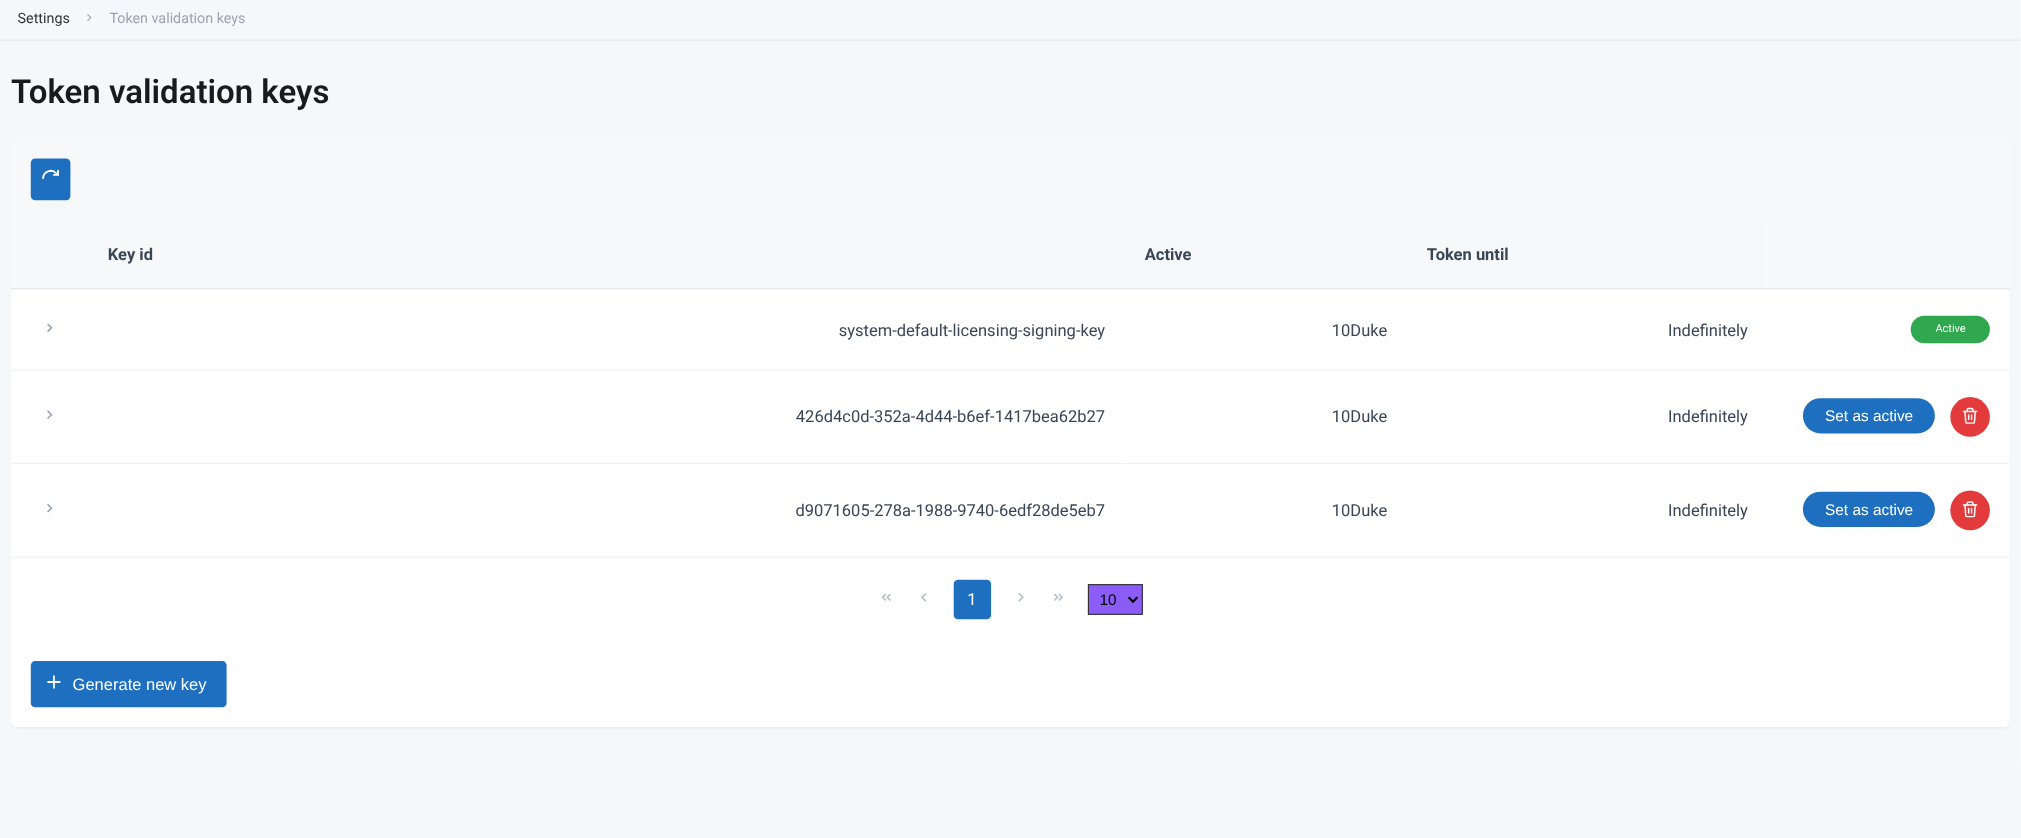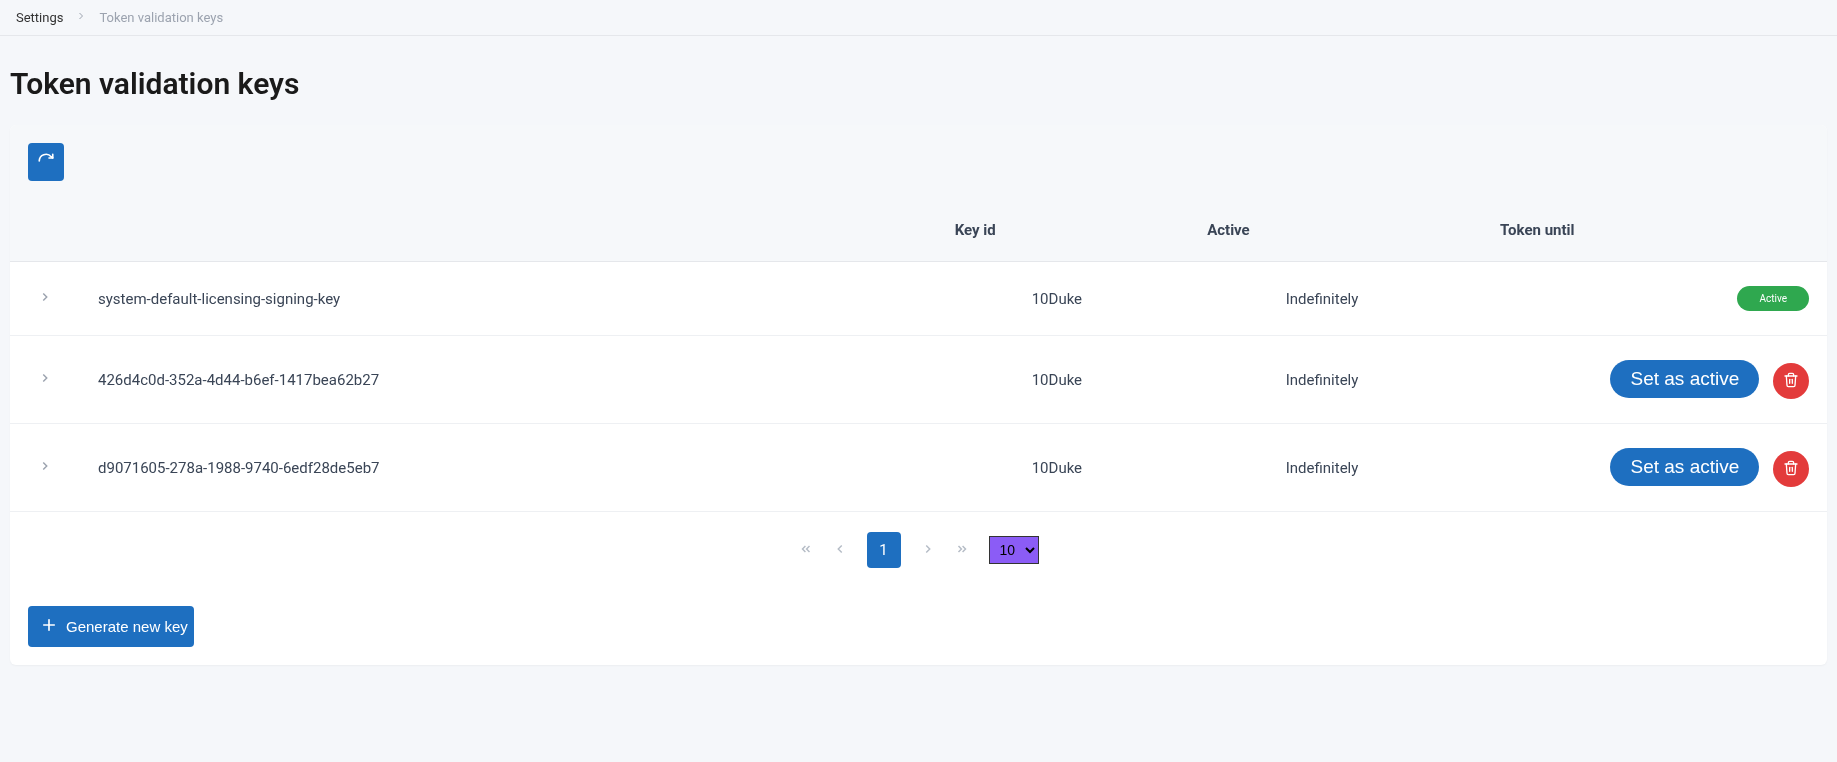--- a/index.html
+++ b/index.html
@@ -60,36 +60,37 @@
     align-items: center;
     justify-content: center;
     cursor: pointer;
   }
   .icon-btn svg { width: 18px; height: 18px; }
   table {
     width: 100%;
     border-collapse: collapse;
   }
   thead th {
-    text-align: right;
+    text-align: left;
     font-size: 15px;
     font-weight: 700;
     color: #3a4556;
     padding: 22px 18px;
     background: #f6f8fa;
     border-bottom: 1px solid #e5e7eb;
   }
   thead th.expand-col { width: 70px; }
   thead th.actions-col { width: 220px; }
   tbody td {
     padding: 24px 18px;
     border-bottom: 1px solid #eef0f3;
     color: #3a4556;
     font-size: 15px;
     vertical-align: middle;
+    text-align: right;
   }
   tbody td.expand-cell {
     text-align: center;
     color: #9ca3af;
     cursor: pointer;
   }
   tbody td.expand-cell svg { width: 14px; height: 14px; }
   .badge-active {
     background: #2fa84f;
     color: #fff;
@@ -97,21 +98,21 @@
     padding: 7px 22px;
     font-size: 10px;
     display: inline-block;
   }
   .btn-set-active {
     background: #1e6fc0;
     color: #fff;
     border: none;
     border-radius: 999px;
     padding: 8px 20px;
-    font-size: 19px;
+    font-size: 14px;
     cursor: pointer;
   }
   .btn-delete {
     background: #e33b3b;
     color: #fff;
     border: none;
     border-radius: 50%;
     width: 36px;
     height: 36px;
     display: inline-flex;
@@ -159,21 +160,21 @@
     cursor: pointer;
   }
   .footer-actions {
     padding: 28px 18px 0 18px;
   }
   .btn-primary {
     background: #1e6fc0;
     color: #fff;
     border: none;
     border-radius: 4px;
-    padding: 10px 6px 10px 12px;
+    padding: 10px 18px 10px 12px;
     font-size: 15px;
     cursor: pointer;
     display: inline-flex;
     align-items: center;
     gap: 8px;
   }
   .btn-primary svg { width: 18px; height: 18px; }
 </style>
 </head>
 <body>

